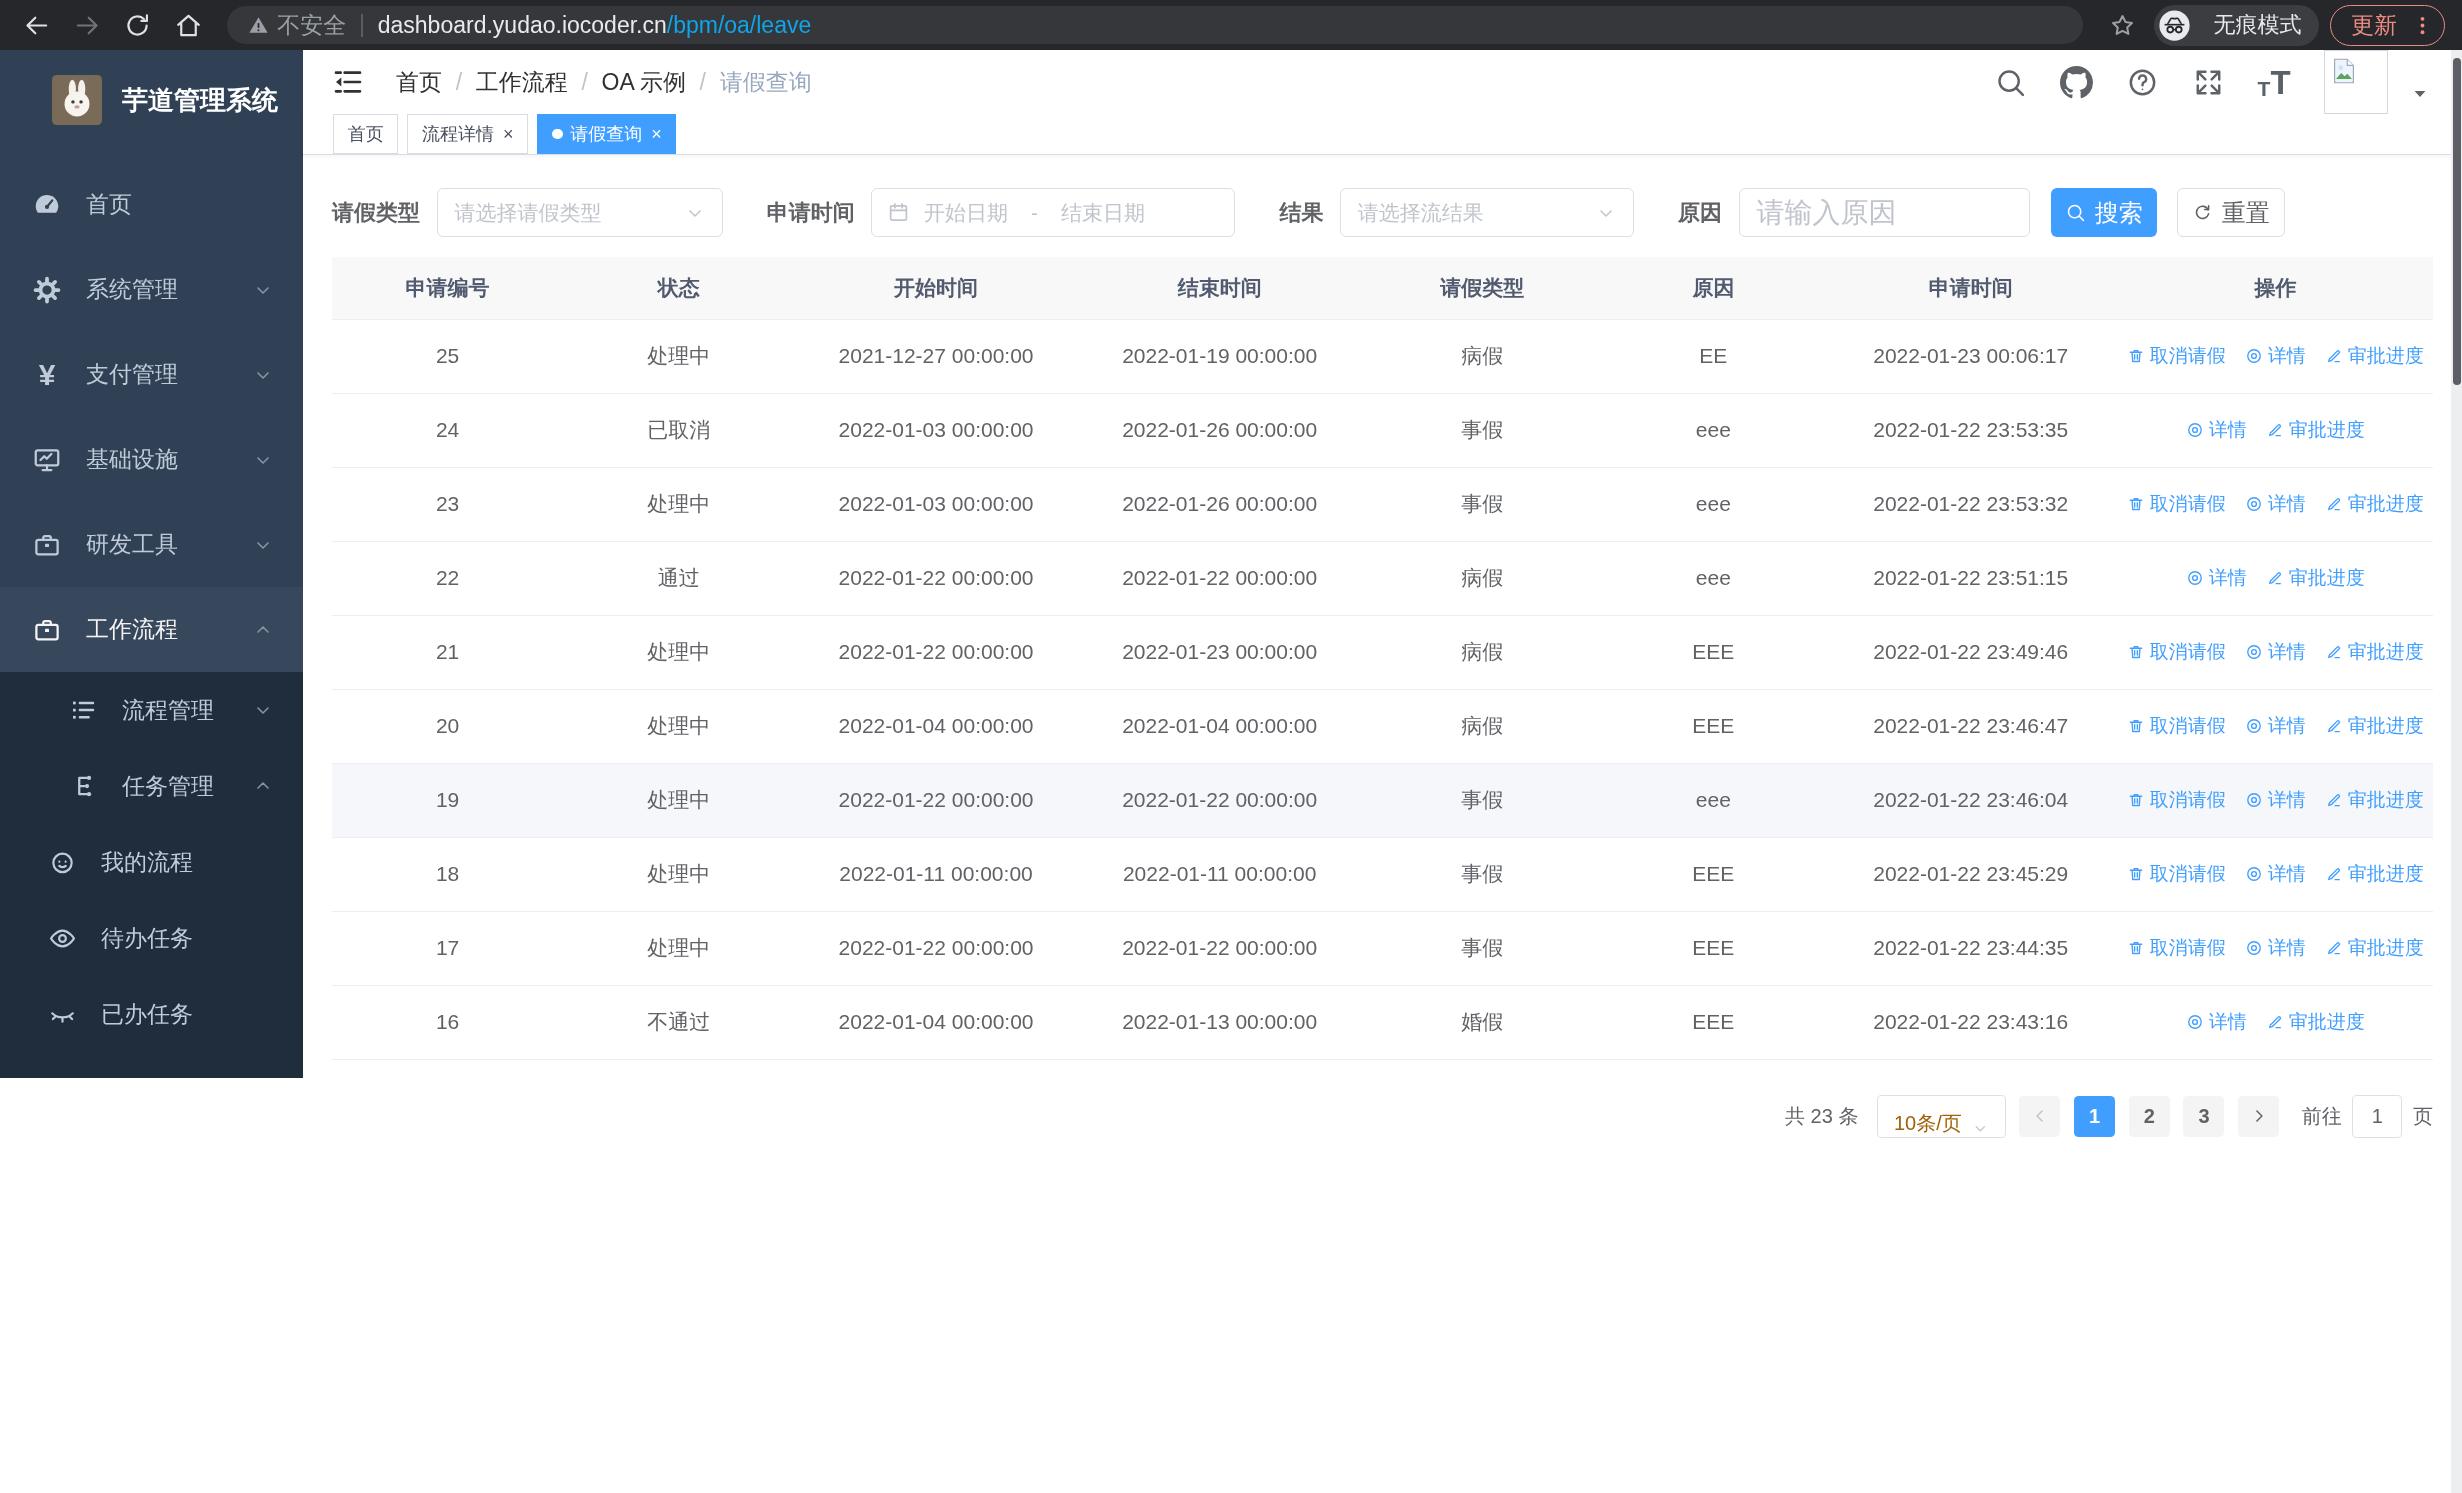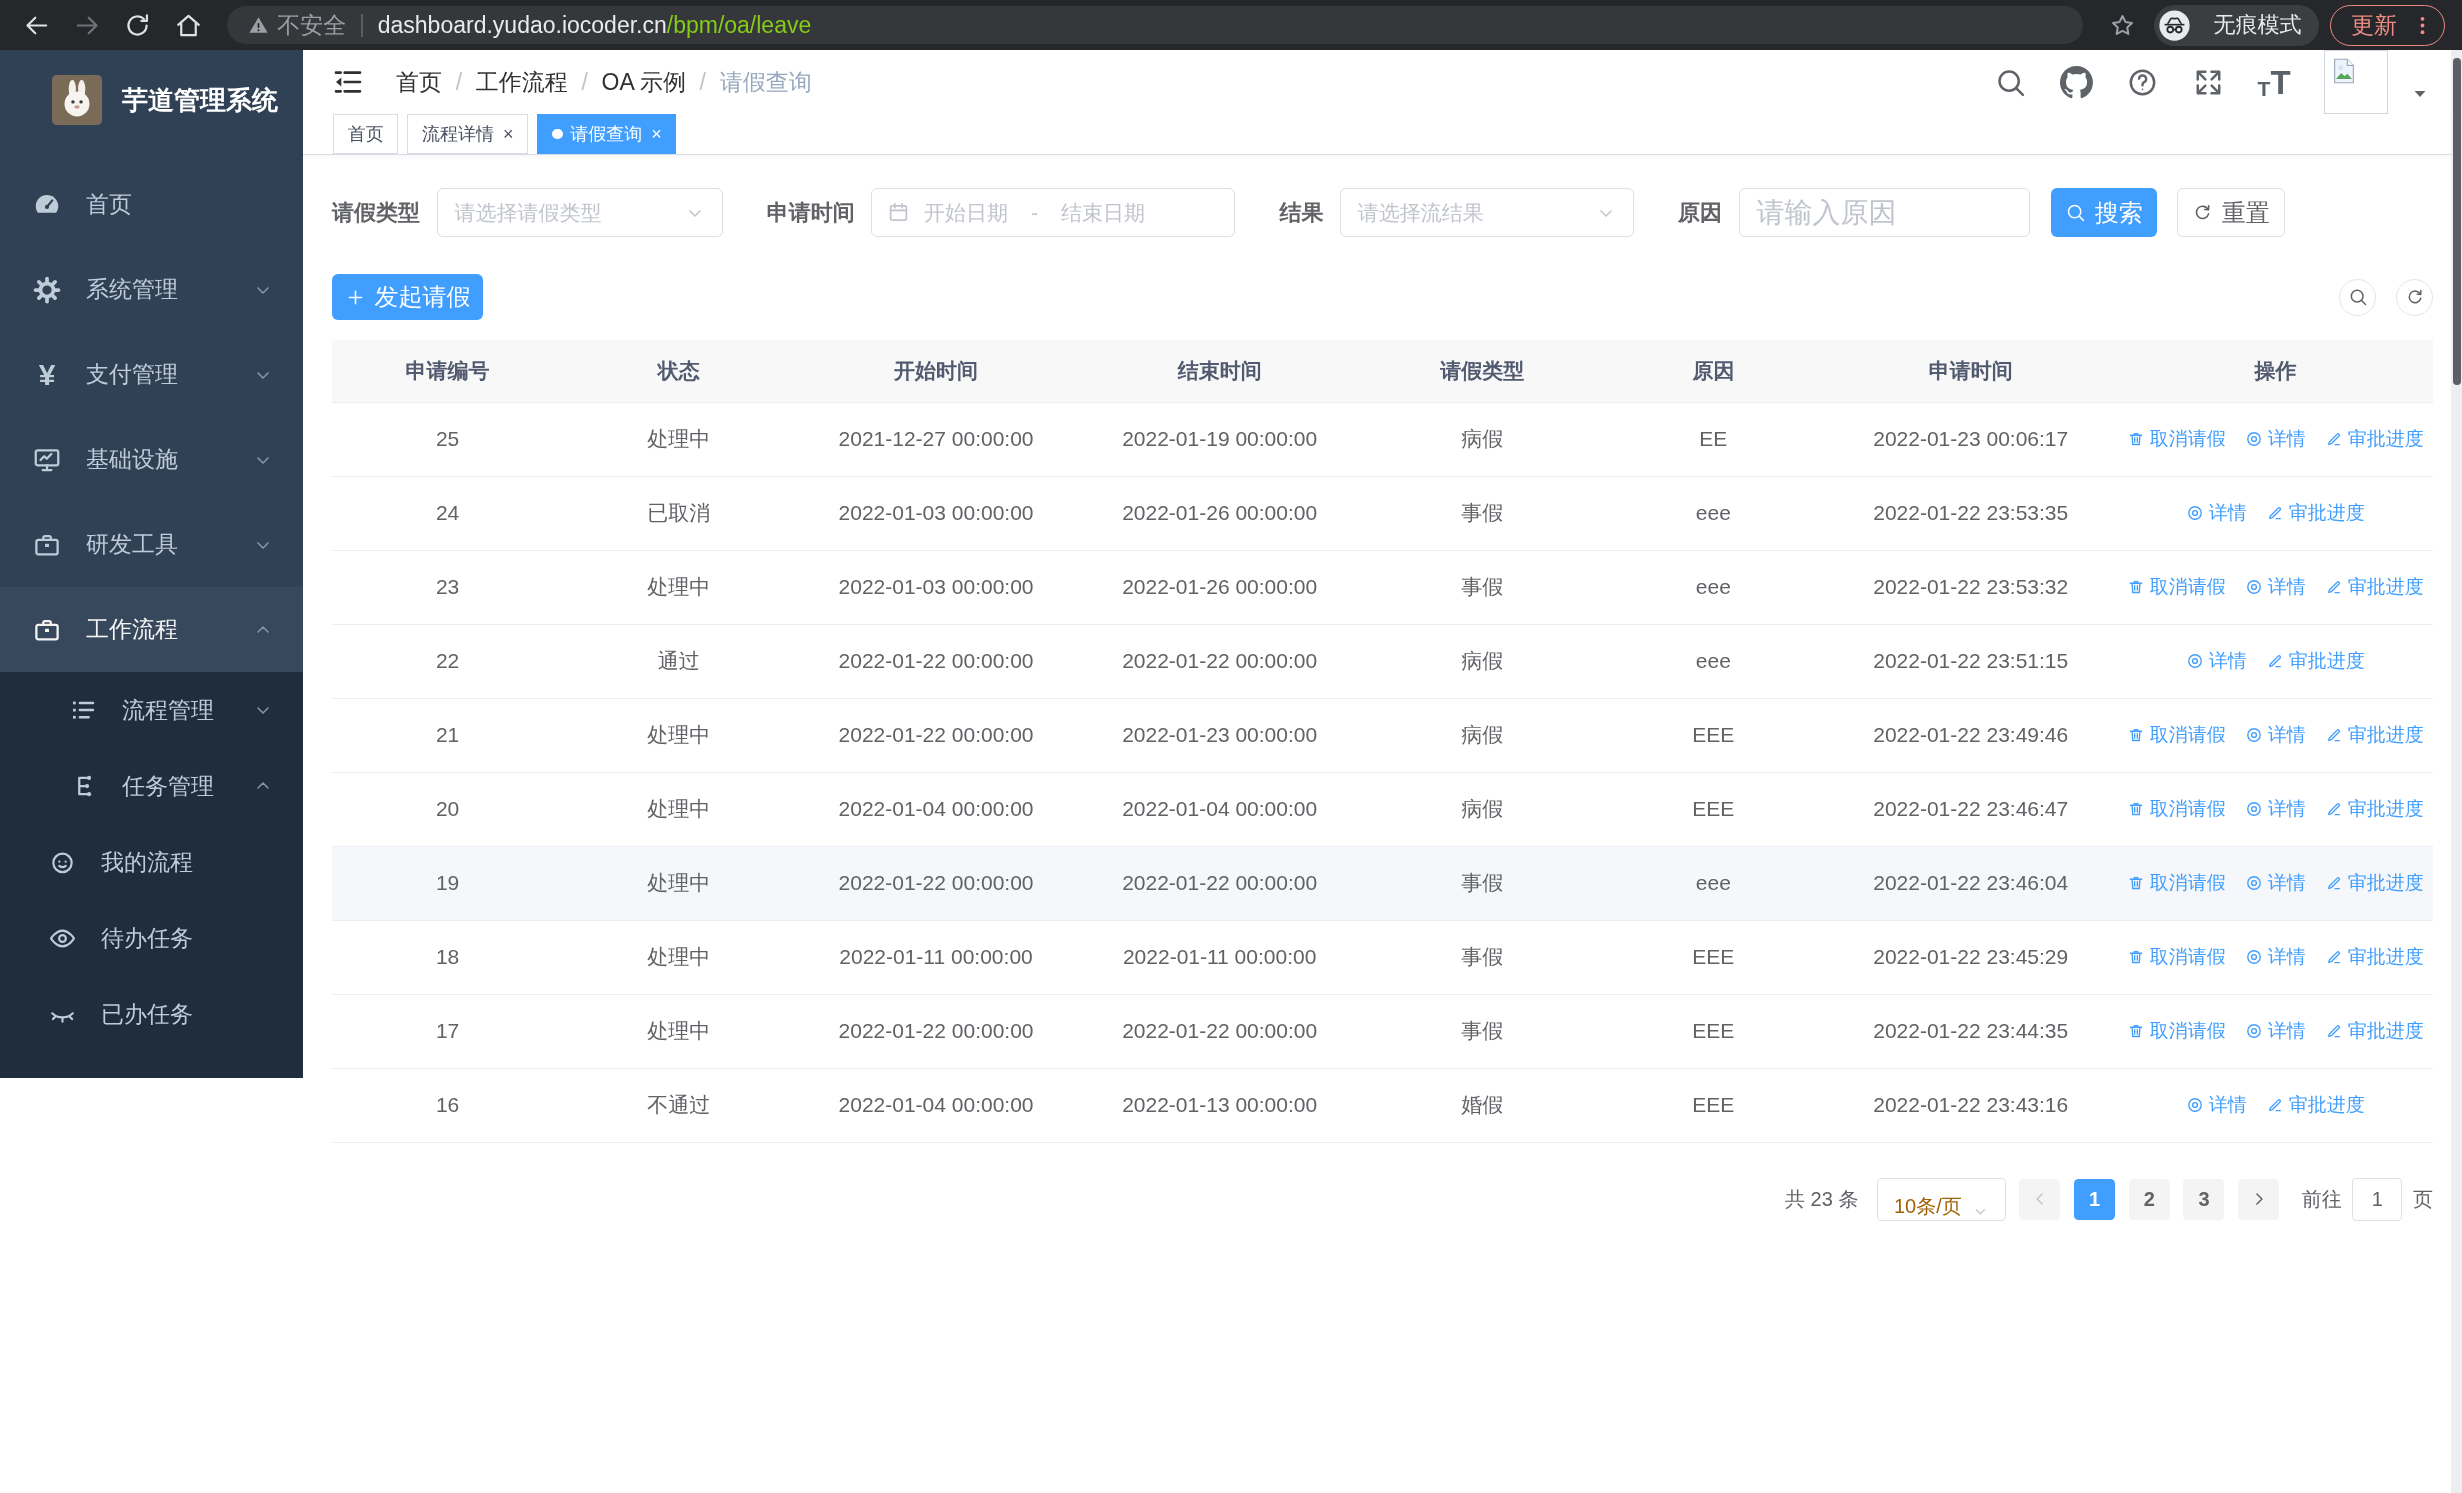--- a/index.html
+++ b/index.html
@@ -9,21 +9,21 @@
 
   
   .browser-bar { height:50px; background:#26272b; display:flex; align-items:center; padding:0 16.7px; gap:10.6px; }
   .nav-ic { font-size:29px; color:#dfe1e5; width:40px; height:40px; display:flex; align-items:center; justify-content:center; border-radius:50%; flex:none; cursor:pointer; }
   .nav-ic.dim { color:#70747a; }
   .url-pill { flex:1; height:38px; background:#36373b; border-radius:19px; display:flex; align-items:center; padding:0 20px; margin:0 7.6px; min-width:0; }
   .url-warn { font-size:23px; color:#9aa0a6; display:flex; align-items:center; gap:7.6px; }
   .url-warn .icn { font-size:23px; }
   .url-divider { width:1.5px; height:23px; background:#5a5d62; margin:0 15px; }
   .url-text { font-size:23px; color:#e8eaed; white-space:nowrap; overflow:hidden; }
-  .url-text .path { color:#84cc16; }
+  .url-text .path { color:#0ea5e9; }
   .star-ic { font-size:27px; color:#9aa0a6; margin:0 7.6px; }
   .incog-pill { height:41px; background:#3c3d41; border-radius:20.5px; display:flex; align-items:center; gap:22px; padding:0 18px 0 4.6px; flex:none;text-align:center; }
   .incog-pill .icn { font-size:33px; }
   .incog-label { font-size:22px; color:#e8eaed; white-space:nowrap; }
   .update-pill { height:41px; border:1.5px solid #ec8b82; border-radius:20.5px; display:flex; align-items:center; gap:13.7px; padding:0 10.6px 0 20px; color:#ec8b82; flex:none; cursor:pointer; }
   .update-label { font-size:23px; }
   .update-pill .icn { font-size:23px; }
 
   
   .app { display:flex; height:1028px; }
@@ -508,45 +508,20 @@
           <span class="icn">
               <svg viewBox="0 0 24 24" fill="none" stroke="currentColor" stroke-width="1.8" stroke-linecap="round" stroke-linejoin="round">
                 <path d="M18.9 13.5a7 7 0 1 1-.4-4.5"></path>
                 <path d="M19 4.2v4.4h-4.4"></path>
               </svg>
             </span>
           <span>重置</span>
         </button>
       </div>
 
-      <div class="action-row">
-        <button class="btn btn-primary btn-create">
-          <span class="icn">
-              <svg viewBox="0 0 24 24" fill="none" stroke="currentColor" stroke-width="1.8" stroke-linecap="round" stroke-linejoin="round">
-                <line x1="12" y1="5" x2="12" y2="19"></line>
-                <line x1="5" y1="12" x2="19" y2="12"></line>
-              </svg>
-            </span>
-          <span>发起请假</span>
-        </button>
-        <div class="round-btns">
-          <span class="round-btn icn">
-              <svg viewBox="0 0 24 24" fill="none" stroke="currentColor" stroke-width="1.8" stroke-linecap="round" stroke-linejoin="round">
-                <circle cx="11" cy="11" r="7"></circle>
-                <line x1="16.3" y1="16.3" x2="21" y2="21"></line>
-              </svg>
-            </span>
-          <span class="round-btn icn">
-              <svg viewBox="0 0 24 24" fill="none" stroke="currentColor" stroke-width="1.8" stroke-linecap="round" stroke-linejoin="round">
-                <path d="M18.9 13.5a7 7 0 1 1-.4-4.5"></path>
-                <path d="M19 4.2v4.4h-4.4"></path>
-              </svg>
-            </span>
-        </div>
-      </div>
 
       <table class="grid">
         <colgroup>
           <col style="width:11%">
             <col style="width:11%">
             <col style="width:13.5%">
             <col style="width:13.5%">
           <col style="width:11.5%">
             <col style="width:10.5%">
             <col style="width:14%">

